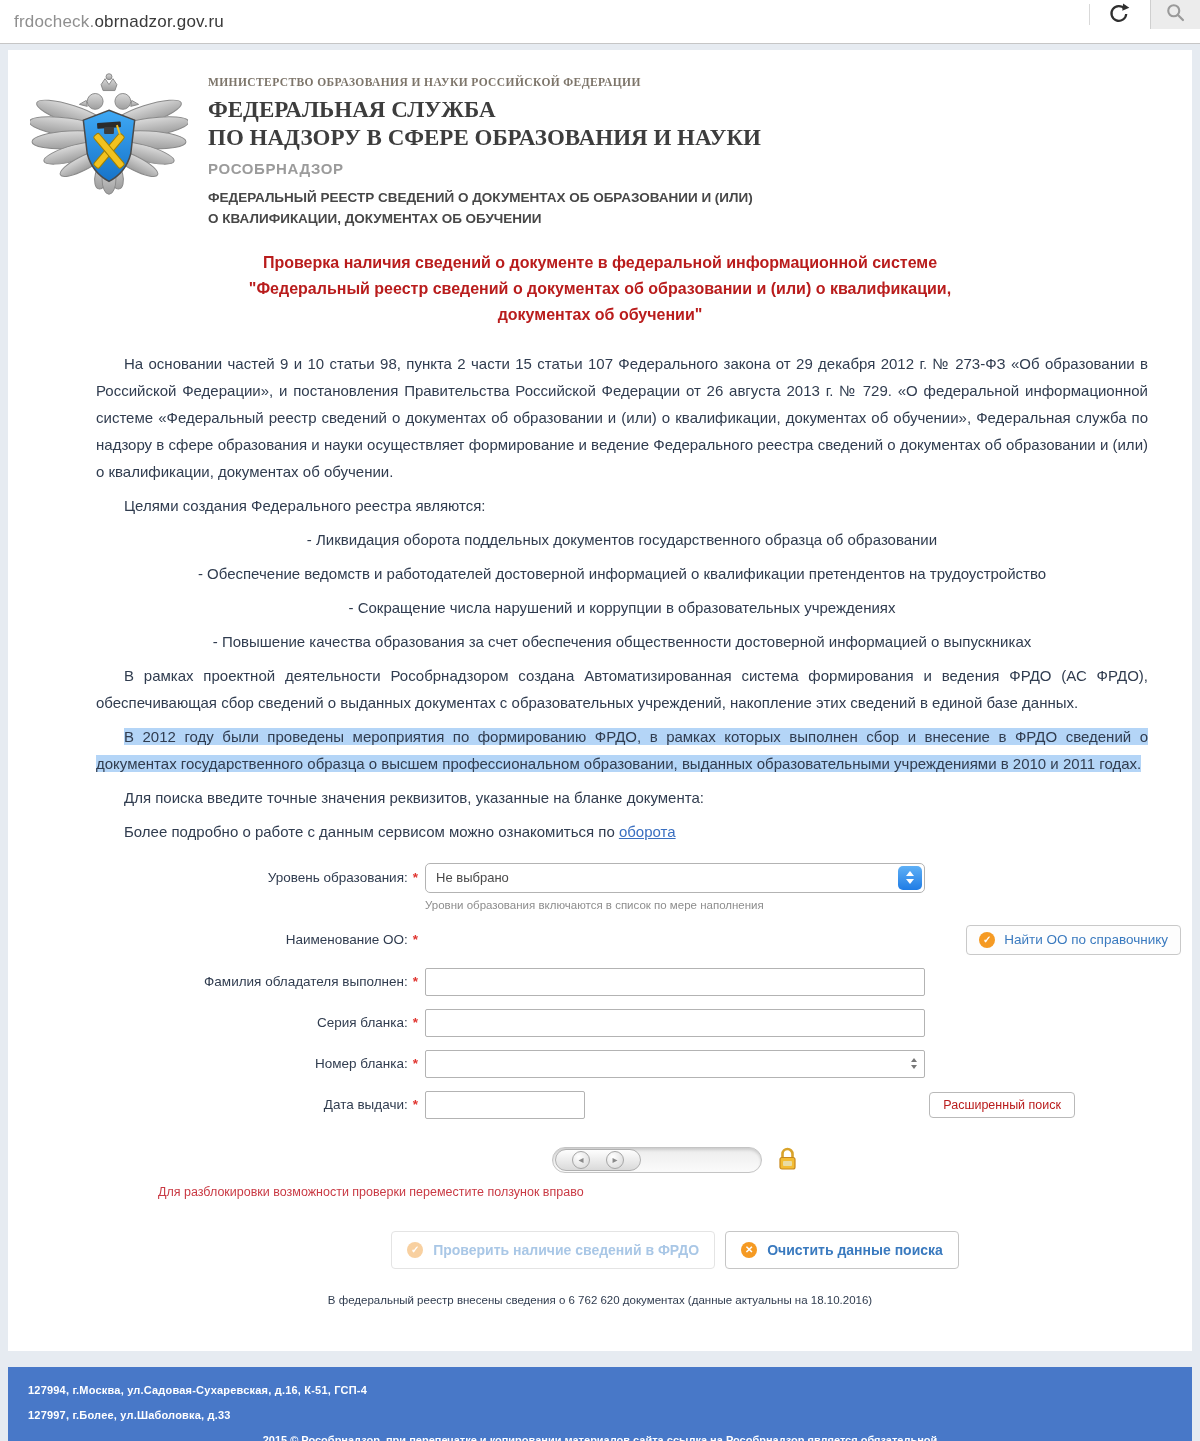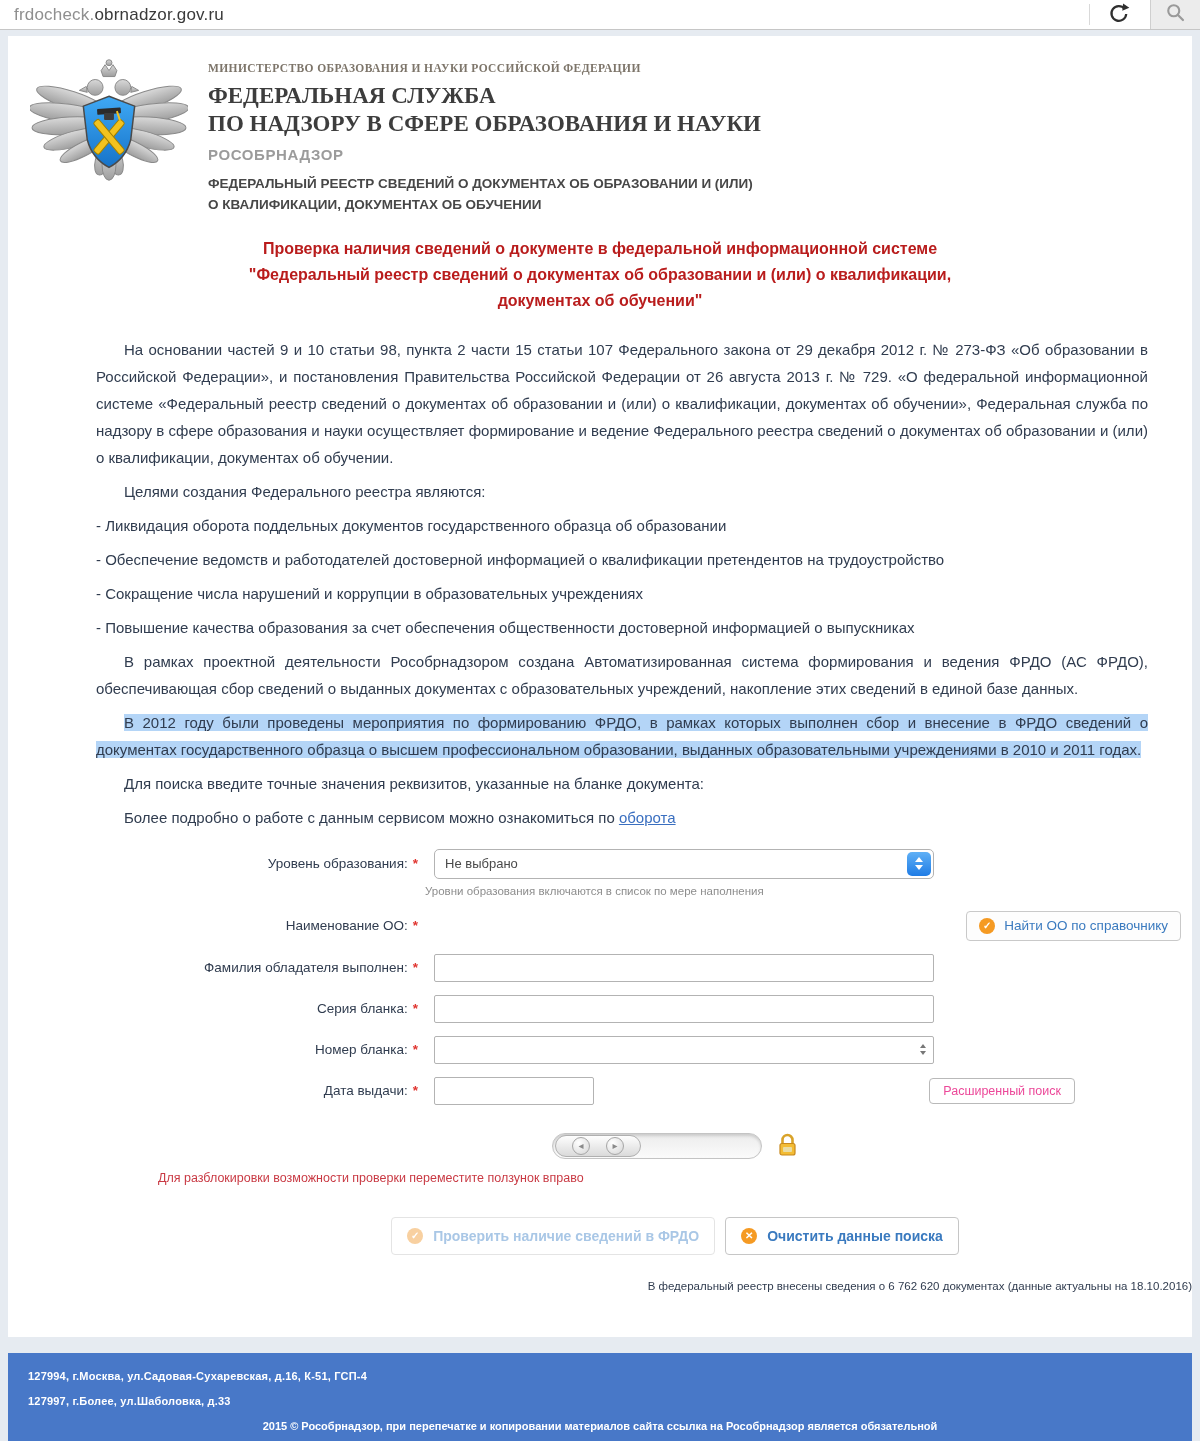--- a/index.html
+++ b/index.html
@@ -5,21 +5,21 @@
   * { box-sizing: border-box; }
   html,body { margin:0; padding:0; }
   body {
     width:1200px; height:1441px; overflow:hidden;
     background:#e6ebf1;
     font-family:"Liberation Sans", sans-serif;
     -webkit-font-smoothing:antialiased;
   }
 
   
-  .browser-bar { position:relative; height:30px; background:#fff; border-bottom:1px solid #c6c6c6; display:flex; align-items:center; }
+  .browser-bar { position:relative; height:44px; background:#fff; border-bottom:1px solid #c6c6c6; display:flex; align-items:center; }
   .url { margin-left:14px; font-size:17px; letter-spacing:.2px; white-space:nowrap; cursor:text; }
   .url-prefix { color:#8f8f8f; }
   .url-domain { color:#3a3a3a; }
   .bar-divider { position:absolute; right:110px; top:4px; width:1px; height:21px; background:#d9d9d9; }
   .reload-btn { position:absolute; right:68px; top:2px; width:28px; height:26px; display:flex; align-items:center; justify-content:center; cursor:pointer; background:none; border:none; padding:0;}
   .right-panel { position:absolute; right:0; top:0; width:50px; height:29px; background:#ececec; border-left:1px solid #cfcfcf; display:flex; align-items:center; justify-content:center; cursor:pointer; }
 
   
   .page { padding:6px 8px 0 8px; }
   .card { background:#fff; height:1301px; overflow:hidden; position:relative; }
@@ -33,67 +33,67 @@
   .agency { font-size:15px; font-weight:bold; color:#9b9b9b; letter-spacing:.6px; margin-top:9px; }
   .registry { font-size:13.5px; font-weight:bold; color:#474747; line-height:1.55; margin-top:11px; }
 
   
   .page-title { text-align:center; color:#b91c1c; font-weight:bold; font-size:16px; line-height:1.62; margin-top:20px; }
 
   
   .content { margin:22px 44px 0 88px; color:#303c4f; font-size:15px; line-height:1.8; }
   .content p { margin:0 0 7px 0; }
   .p-justify { text-align:justify; text-indent:28px; }
-  .goal { margin:0 0 10px 27px; }
+  .goal { margin:0 0 10px 27px;text-align:center; }
   .hl { background:#b4d5f7; }
   .link { color:#3a6fc0; text-decoration:underline; cursor:pointer; }
 
   
   .form-area { margin-top:18px; font-size:13.5px; color:#303c4f; }
   .form-row { display:flex; align-items:center; margin-bottom:13px; }
   .flabel { width:410px; text-align:right; flex:none; }
   .req { color:#e03530; font-weight:bold; margin-left:5px; }
-  .fcontrol { margin-left:16px; position:relative; }
+  .fcontrol { margin-left:7px; position:relative; }
 
   .select-box { width:500px; height:30px; border:1px solid #b3b3b3; border-radius:5px; background:#fff; display:flex; align-items:center; padding-left:10px; font-size:13px; color:#4a4a4a; position:relative; cursor:pointer; }
   .stepper { position:absolute; right:2px; top:2px; width:24px; height:24px; border-radius:5px; background:linear-gradient(#5fb0f6,#1f7ce5); display:flex; flex-direction:column; align-items:center; justify-content:center; gap:3px; }
   .tri-up { width:0; height:0; border-left:4px solid transparent; border-right:4px solid transparent; border-bottom:5px solid #fff; }
   .tri-down { width:0; height:0; border-left:4px solid transparent; border-right:4px solid transparent; border-top:5px solid #fff; }
 
   .helper-row { margin:-7px 0 14px 417px; font-size:11.5px; color:#8d8d8d; }
 
   .txt-input { width:500px; height:28px; border:1px solid #b3b3b3; border-radius:2px; font-size:13px; padding:0 8px; color:#333; background:#fff; }
   .txt-input.small { width:160px; }
   .num-wrap { position:relative; }
   .num-spinner { position:absolute; right:5px; top:4px; width:13px; height:20px; display:flex; flex-direction:column; align-items:center; justify-content:center; gap:3px; cursor:pointer; }
   .ntri-up { width:0; height:0; border-left:3.5px solid transparent; border-right:3.5px solid transparent; border-bottom:4.5px solid #777; }
   .ntri-down { width:0; height:0; border-left:3.5px solid transparent; border-right:3.5px solid transparent; border-top:4.5px solid #777; }
 
   .btn-light { display:inline-flex; align-items:center; gap:9px; background:#fdfdfd; border:1px solid #c9c9c9; border-radius:4px; padding:6px 12px; font-size:13.5px; color:#3a7abf; cursor:pointer; font-family:inherit; }
-  .btn-plain { background:#fff; border:1px solid #b9b9b9; border-radius:4px; padding:5px 13px; font-size:12.5px; color:#ec4899; cursor:pointer; font-family:inherit; }
+  .btn-plain { background:#fff; border:1px solid #b9b9b9; border-radius:4px; padding:5px 13px; font-size:12.5px; color:#b91c1c; cursor:pointer; font-family:inherit; }
   .icon-circle { width:16px; height:16px; border-radius:50%; background:#f59a23; color:#fff; font-size:10px; font-weight:bold; display:flex; align-items:center; justify-content:center; flex:none; }
   .icon-circle.pale { background:#f8d0a0; }
 
   .find-org-btn { margin-left:auto; margin-right:11px; }
   .advanced-btn { margin-left:auto; margin-right:117px; }
 
   
   .slider-area { display:flex; align-items:center; justify-content:center; padding-left:150px; margin-top:28px; gap:15px; }
   .slider-track { width:210px; height:26px; border-radius:13px; border:1px solid #c4c4c4; background:linear-gradient(#ececec,#fbfbfb); box-shadow:inset 0 2px 3px rgba(0,0,0,.14); position:relative; }
   .slider-handle { position:absolute; left:2px; top:1px; width:86px; height:22px; border-radius:11px; border:1px solid #b0b0b0; background:linear-gradient(#fefefe,#dadada); display:flex; align-items:center; justify-content:space-evenly; cursor:grab; }
   .slider-btn { width:18px; height:18px; border-radius:50%; border:1px solid #a6a6a6; background:radial-gradient(circle at 35% 30%, #ffffff, #d6d6d6); color:#8a8a8a; font-size:10px; line-height:1; display:flex; align-items:center; justify-content:center; cursor:pointer; }
   .unlock-hint { padding-left:150px; color:#c93a44; font-size:12.5px; margin-top:11px; }
 
   
   .action-row { display:flex; justify-content:center; padding-left:150px; gap:10px; margin-top:32px; }
   .btn-big { display:inline-flex; align-items:center; gap:10px; border-radius:4px; padding:10px 15px; font-size:14px; font-weight:bold; background:#fff; cursor:pointer; font-family:inherit; }
   .btn-check { border:1px solid #e4e4e4; color:#a9c7e6; }
   .btn-clear { border:1px solid #c6c6c6; color:#3a7abf; }
 
-  .registry-info { text-align:right; font-size:11.5px; color:#303c4f; margin-top:25px; }
+  .registry-info { text-align:center; font-size:11.5px; color:#303c4f; margin-top:25px; }
 
   
   .site-footer { margin-top:16px; height:96px; background:#4878c8; color:#fff; font-size:11px; font-weight:bold; padding:17px 20px 0 20px; }
   .footer-line { margin-bottom:13px; letter-spacing:.2px; }
   .footer-copy { text-align:center; margin-top:3px; }
   .bottom-strip { height:4px; }
 </style>
 </head>
 <body>
 

